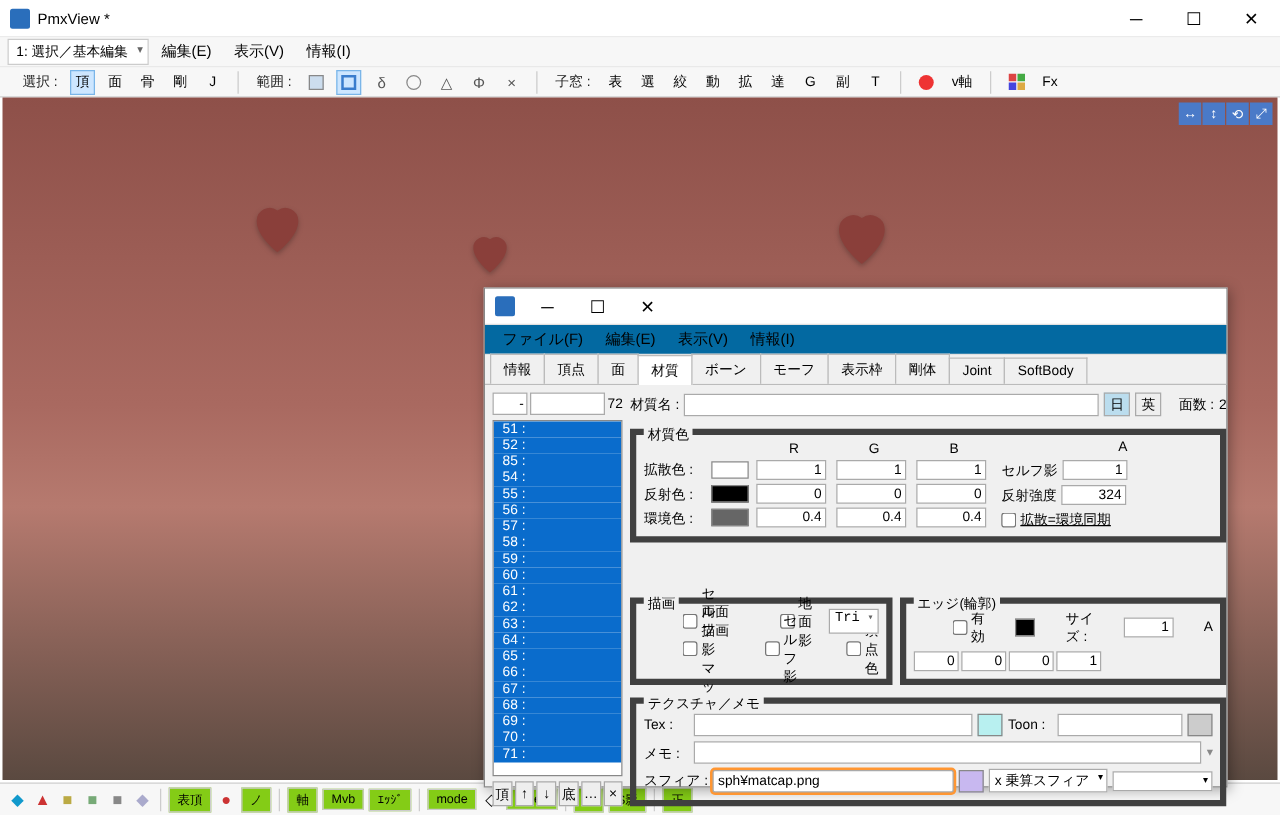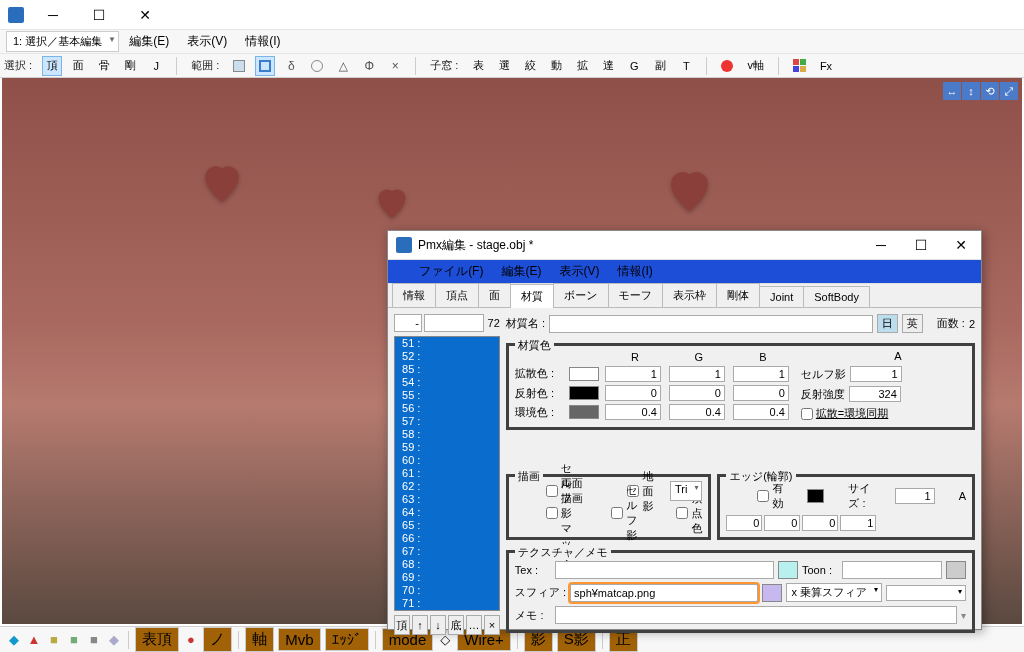--- a/index.html
+++ b/index.html
@@ -10,21 +10,21 @@
 .titlebar .app-icon { width: 16px; height: 16px; background: #2a6ebb; margin-right: 6px; border-radius: 2px; }
 .titlebar .title { flex: 1; font-size: 12px; }
 .titlebar .winbtn { width: 46px; height: 30px; display: flex; align-items: center; justify-content: center; font-size: 14px; }
 
 
 .menubar { height: 24px; display: flex; align-items: center; padding: 0 6px; gap: 2px; border-bottom: 1px solid #e5e5e5; background: #f7f7f7; }
 .menubar .dd { border: 1px solid #ccc; padding: 2px 16px 2px 6px; background: #fff; position: relative; font-size: 11px; }
 .menubar .dd::after { content: '▾'; position: absolute; right: 4px; top: 2px; font-size: 9px; color: #666; }
 .menubar .mitem { padding: 3px 8px; font-size: 12px; }
 
-.toolbar { height: 24px; display: flex; align-items: center; padding: 0 0; gap: 6px; border-bottom: 1px solid #d0d0d0; background: #f7f7f7; }
+.toolbar { height: 24px; display: flex; align-items: center; padding: 0 14px; gap: 6px; border-bottom: 1px solid #d0d0d0; background: #f7f7f7; }
 .toolbar .lbl { padding: 0 4px; font-size: 11px; color: #222; }
 .toolbar .btn { min-width: 20px; height: 20px; display: inline-flex; align-items: center; justify-content: center; padding: 0 3px; border: 1px solid transparent; font-size: 11px; }
 .toolbar .btn.active { background: #cde6ff; border-color: #7ab5e8; }
 .toolbar .sep { width: 1px; height: 18px; background: #ccc; margin: 0 4px; }
 .toolbar .shape { font-size: 12px; color: #555; }
 .toolbar .sq { width: 12px; height: 12px; border: 1px solid #888; background: #cde; display: inline-block; }
 .toolbar .sqr { width: 12px; height: 12px; border: 2px solid #3a7dcd; display: inline-block; }
 .toolbar .circ { width: 12px; height: 12px; border: 1px solid #888; border-radius: 50%; display: inline-block; }
 .toolbar .redc { width: 12px; height: 12px; border-radius: 50%; background: #e33; display: inline-block; }
 .toolbar .grid4 { display: inline-grid; grid-template-columns: 6px 6px; grid-template-rows: 6px 6px; gap: 1px; }
@@ -34,30 +34,30 @@
 
 .viewport { position: absolute; top: 78px; left: 2px; right: 2px; bottom: 28px; background: linear-gradient(#8e5049 0%, #a96960 45%, #b67a6f 60%, #5a4940 100%); }
 .viewport .nav-icons { position: absolute; top: 4px; right: 4px; display: flex; }
 .viewport .nav-icons div { width: 18px; height: 18px; background: #4a7ac8; margin-left: 1px; display: flex; align-items: center; justify-content: center; color: #fff; font-size: 11px; }
 .heart { position: absolute; width: 50px; height: 50px; }
 .heart svg { filter: drop-shadow(0 2px 2px rgba(0,0,0,0.25)); }
 
 
 .bottombar { position: absolute; bottom: 0; left: 0; right: 0; height: 26px; background: #f7f7f7; border-top: 1px solid #d0d0d0; display: flex; align-items: center; padding: 0 6px; gap: 4px; }
 .bottombar .ico { width: 16px; height: 16px; display: inline-flex; align-items: center; justify-content: center; font-size: 13px; }
-.bottombar .tbtn { padding: 2px 6px; border: 1px solid #ccc; background: #a16207; font-size: 15px; }
+.bottombar .tbtn { padding: 2px 6px; border: 1px solid #ccc; background: #84cc16; font-size: 10px; }
 .bottombar .sep { width: 1px; height: 18px; background: #ccc; margin: 0 2px; }
 
 
 .modal { position: absolute; left: 387px; top: 230px; width: 595px; height: 400px; background: #f0f0f0; border: 1px solid #888; box-shadow: 2px 2px 10px rgba(0,0,0,0.35); display: flex; flex-direction: column; }
 .modal .m-title { height: 30px; display: flex; align-items: center; padding: 0 0 0 8px; background: #fff; border-bottom: 1px solid #e0e0e0; }
 .modal .m-title .app-icon { width: 16px; height: 16px; background: #2a6ebb; margin-right: 6px; border-radius: 2px; }
 .modal .m-title .t { flex: 1; font-size: 12px; }
 .modal .m-title .wb { width: 40px; height: 28px; display: flex; align-items: center; justify-content: center; font-size: 14px; }
-.modal .m-menu { height: 24px; display: flex; align-items: flex-start; padding: 0 23px; gap: 2px; background: #1d4ed8; border-bottom: 1px solid #e0e0e0; }
+.modal .m-menu { height: 24px; display: flex; align-items: flex-start; padding: 0 6px; gap: 2px; background: #0369a1; border-bottom: 1px solid #e0e0e0; }
 .modal .m-menu .mi { padding: 3px 8px; font-size: 12px; }
 .modal .tabs { height: 24px; display: flex; align-items: flex-end; padding: 0 4px; background: #f0f0f0; border-bottom: 1px solid #bbb; }
 .modal .tabs .tab { padding: 4px 10px; border: 1px solid #bbb; border-bottom: none; margin-right: -1px; background: #f0f0f0; font-size: 11px; }
 .modal .tabs .tab.active { background: #fff; position: relative; top: 1px; }
 
 .modal .body { flex: 1; display: flex; padding: 6px; gap: 6px; }
 .modal .left { width: 144px; display: flex; flex-direction: column; gap: 4px; }
 .modal .left .topctrl { display: flex; gap: 2px; align-items: center; }
 .modal .left .topctrl input { width: 28px; height: 18px; border: 1px solid #aaa; font-size: 11px; padding: 0 2px; text-align: right; }
 .modal .left .topctrl .wide { width: 60px; text-align: left; }
@@ -67,37 +67,37 @@
 .modal .left .btns { display: flex; gap: 2px; }
 .modal .left .btns .b { flex: 1; height: 20px; border: 1px solid #aaa; background: #eee; display: flex; align-items: center; justify-content: center; font-size: 11px; }
 
 .modal .right { flex: 1; display: flex; flex-direction: column; gap: 4px; }
 .row-line { display: flex; align-items: center; gap: 4px; }
 .row-line .lab { font-size: 11px; }
 .row-line input[type=text] { border: 1px solid #aaa; height: 18px; padding: 0 3px; font-size: 11px; }
 .row-line .tbn { border: 1px solid #aaa; background: #eee; padding: 1px 4px; font-size: 11px; }
 .row-line .tbn.active { background: #bde; }
 
-.grp { border: 3px solid #404040; padding: 4px 6px 6px; position: relative; margin-top: 6px; }
+.grp { border: 5px solid #404040; padding: 4px 6px 6px; position: relative; margin-top: 6px; }
 .grp .legend { position: absolute; top: -8px; left: 6px; background: #f0f0f0; padding: 0 3px; font-size: 11px; }
 .color-grid { display: grid; grid-template-columns: 50px 32px 60px 60px 60px; gap: 2px 4px; align-items: center; }
 .color-grid .hdr { text-align: center; font-size: 11px; }
 .color-grid .swatch { width: 30px; height: 14px; border: 1px solid #888; }
 .color-grid input { width: 56px; height: 16px; border: 1px solid #aaa; text-align: right; padding: 0 3px; font-size: 11px; }
 .side-col { display: flex; flex-direction: column; gap: 4px; margin-left: 8px; }
 .side-col .srow { display: flex; align-items: center; gap: 4px; }
 .side-col .srow input { width: 52px; height: 16px; border: 1px solid #aaa; text-align: right; padding: 0 3px; }
 .side-col .cb { display: flex; align-items: center; gap: 3px; text-decoration: underline; }
 .side-col .cb input { width: 12px; height: 12px; }
 
 .draw-edge { display: flex; gap: 6px; }
 .draw-edge .grp { flex: 1; margin-top: 40px; }
 .cb-row { display: flex; align-items: center; gap: 3px; height: 20px; padding-left: 31px; }
 .cb-row input[type=checkbox] { width: 12px; height: 12px; }
-.tri-dd { border: 1px solid #aaa; background: #fff; padding: 1px 14px 1px 4px; position: relative; font-size: 11px; }
+.tri-dd { border: 1px solid #aaa; background: #fff; padding: 1px 14px 1px 4px; position: relative; font-size: 11px; font-family: Liberation Mono, monospace; }
 .tri-dd::after { content: '▾'; position: absolute; right: 3px; top: 1px; font-size: 8px; color: #666; }
 .edge4 { display: flex; gap: 2px; }
 .edge4 input { width: 36px; height: 16px; border: 1px solid #aaa; text-align: right; padding: 0 2px; font-size: 11px; }
 
 .tex-row { display: flex; align-items: center; gap: 4px; margin-top: 4px; }
 .tex-row .lab { font-size: 11px; min-width: 36px; }
 .tex-row input[type=text] { flex: 1; height: 18px; border: 1px solid #aaa; padding: 0 3px; font-size: 11px; }
 .tex-row .swatch { width: 20px; height: 18px; border: 1px solid #888; }
 .tex-row .dd { border: 1px solid #aaa; background: #fff; padding: 1px 14px 1px 4px; position: relative; font-size: 11px; }
 .tex-row .dd::after { content: '▾'; position: absolute; right: 3px; top: 1px; font-size: 8px; }
@@ -105,20 +105,21 @@
 .tex-row .sw-purple { background: #c8b8f0; }
 .tex-row .sw-cyan { background: #b8f0f0; }
 .tex-row .sw-gray { background: #ccc; }
 
 </style>
 </head>
 <body>
 
 <div class="titlebar">
   <div class="app-icon"></div>
+  <div class="title">PmxView *</div>
   <div class="winbtn">─</div>
   <div class="winbtn">☐</div>
   <div class="winbtn close">✕</div>
 </div>
 
 <div class="menubar">
   <div class="dd">1: 選択／基本編集</div>
   <div class="mitem">編集(E)</div>
   <div class="mitem">表示(V)</div>
   <div class="mitem">情報(I)</div>
@@ -220,21 +221,20 @@
   <span class="sep"></span>
   <span class="tbtn">影</span>
   <span class="tbtn">S影</span>
   <span class="sep"></span>
   <span class="tbtn">正</span>
 </div>
 
 <div class="modal">
   <div class="m-title">
     <div class="app-icon"></div>
-    <div class="t">Pmx編集 - stage.obj *</div>
     <div class="wb">─</div>
     <div class="wb">☐</div>
     <div class="wb">✕</div>
   </div>
   <div class="m-menu">
     <div class="mi">ファイル(F)</div>
     <div class="mi">編集(E)</div>
     <div class="mi">表示(V)</div>
     <div class="mi">情報(I)</div>
   </div>
@@ -400,29 +400,29 @@
       <div class="grp">
         <div class="legend">テクスチャ／メモ</div>
         <div class="tex-row">
           <span class="lab">Tex :</span>
           <input type="text" value="" style="">
           <span class="swatch sw-cyan"></span>
           <span class="lab">Toon :</span>
           <input type="text" style="width: 100px; flex: 0 0 auto;" value="">
           <span class="swatch sw-gray"></span>
         </div>
+        <div class="tex-row">
+          <span class="lab">メモ :</span>
+          <input type="text" value="" style="">
+          <span style="font-size:10px;color:#888;">▾</span>
+        </div>
         <div class="tex-row hl">
           <span class="lab">スフィア :</span>
           <input type="text" value="sph¥matcap.png" style="">
           <span class="swatch sw-purple"></span>
           <span class="dd">x 乗算スフィア</span>
           <span class="dd" style="width:80px;">&nbsp;</span>
         </div>
-        <div class="tex-row">
-          <span class="lab">メモ :</span>
-          <input type="text" value="" style="">
-          <span style="font-size:10px;color:#888;">▾</span>
-        </div>
       </div>
 
     </div>
   </div>
 </div>
 
 </body></html>

